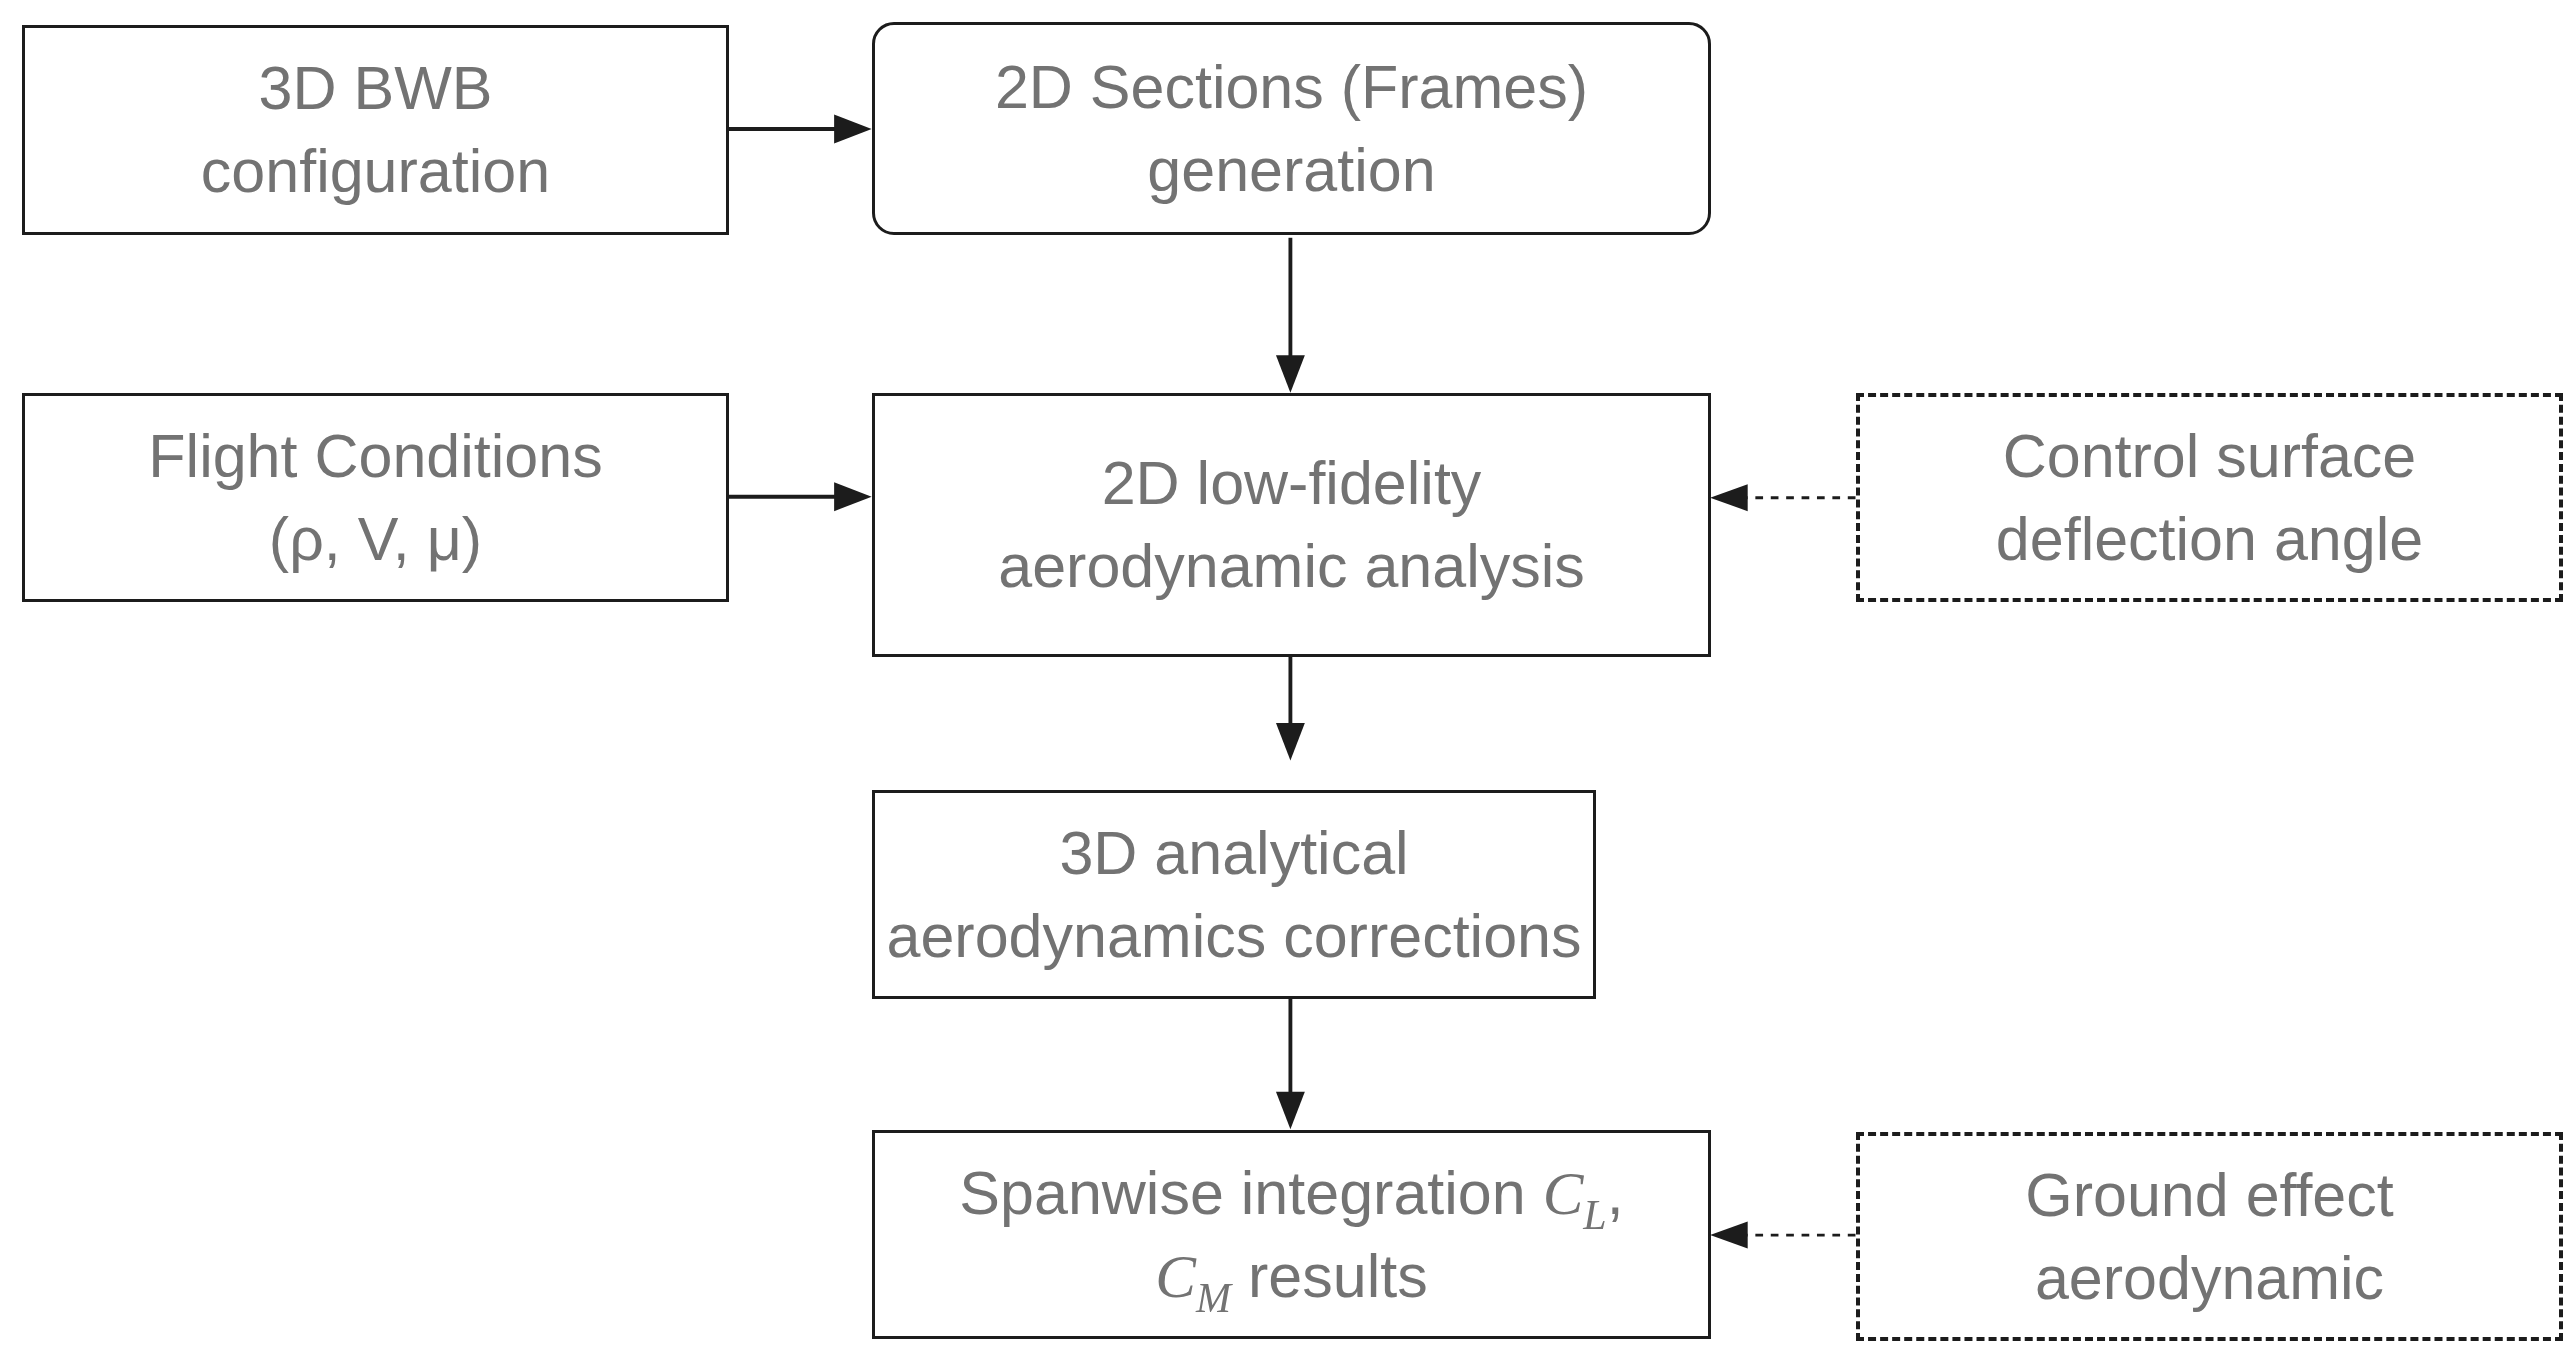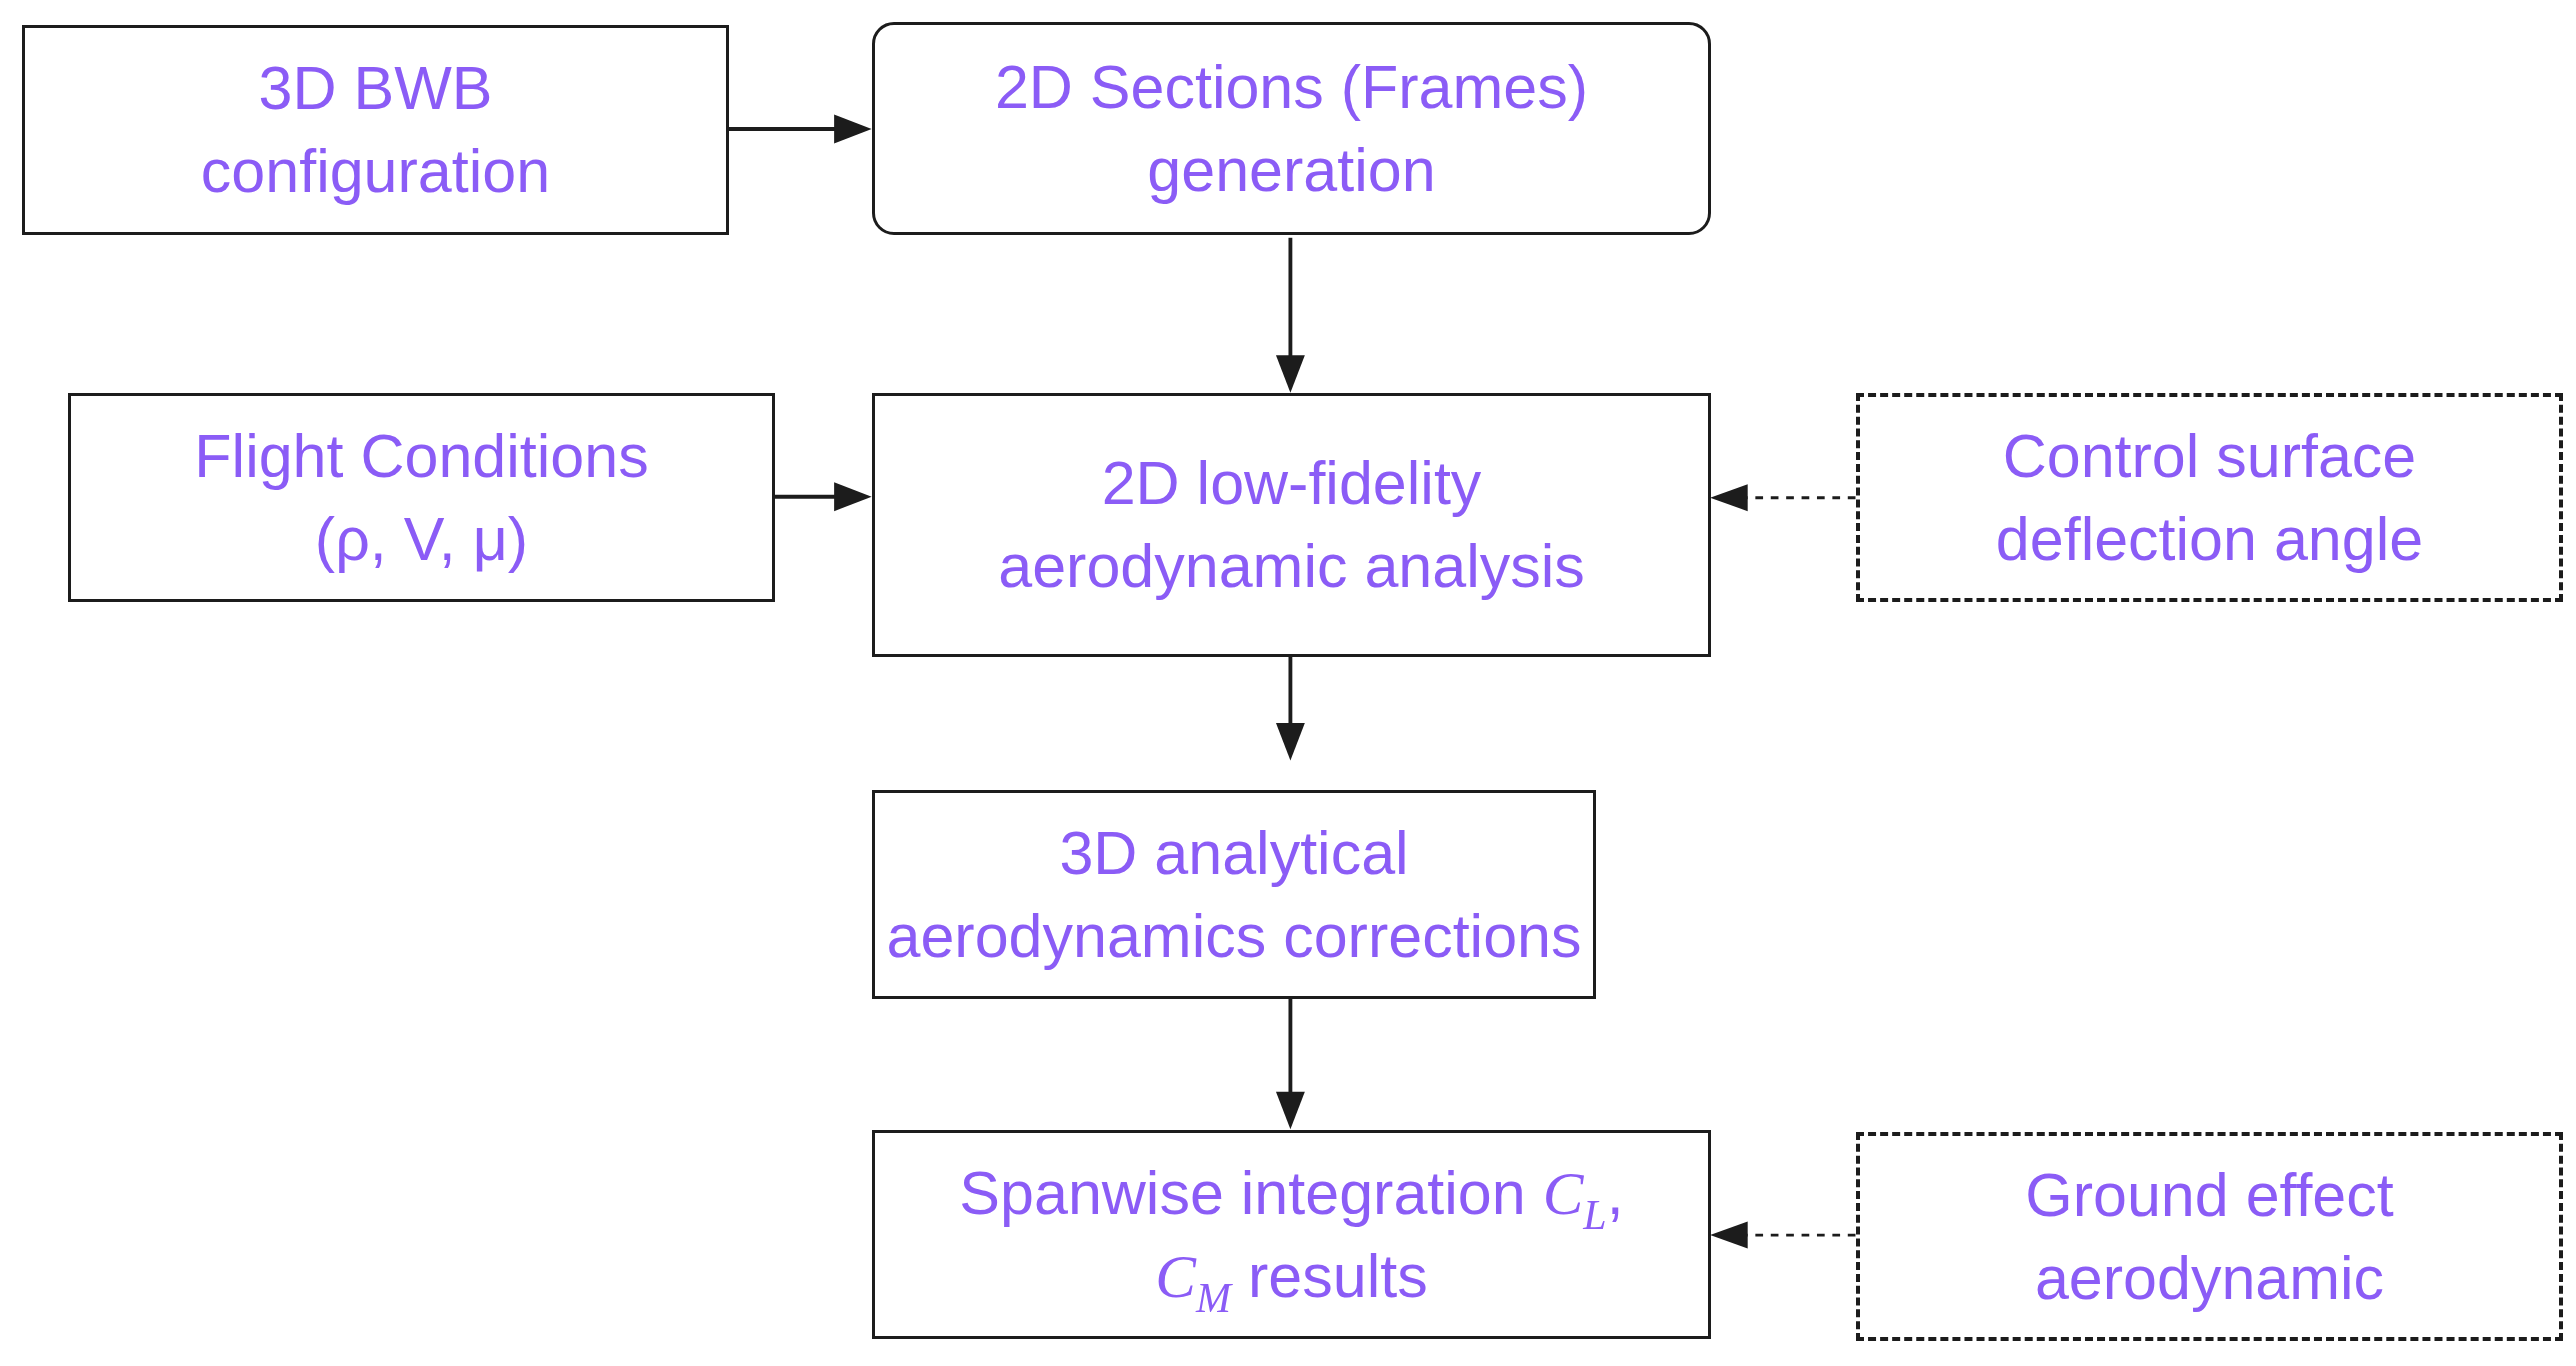--- a/index.html
+++ b/index.html
@@ -31,37 +31,37 @@
     align-items: center;
     justify-content: center;
     text-align: center;
   }
   .node.solid  { border: 3.9px solid #1c1c1c; }
   .node.dashed { border: 4.8px dashed #1c1c1c; }
   .node-text {
     font-size: 61px;
     line-height: 83px;
     letter-spacing: 0px;
-    color: #8b5cf6;
+    color: #737373;
   }
   .mvar {
     font-family: "Liberation Serif", serif;
     font-style: italic;
   }
   .mvar-sub {
     font-family: "Liberation Serif", serif;
     font-style: italic;
     font-size: 42px;
     vertical-align: -15.4px;
     line-height: 0;
   }
   
   #n-bwb      { left: 22px;   top: 25px;   width: 707px; height: 210px; }
   #n-sections { left: 872px;  top: 22px;   width: 839px; height: 213px; border-radius: 22px; }
-  #n-flight   { left: 22px;   top: 393px;  width: 707px; height: 209px; margin-left: 46px; }
+  #n-flight   { left: 22px;   top: 393px;  width: 707px; height: 209px; }
   #n-lowfi    { left: 872px;  top: 393px;  width: 839px; height: 264px; }
   #n-ctrl     { left: 1856px; top: 393px;  width: 707px; height: 209px; }
   #n-3dcorr   { left: 872px;  top: 790px;  width: 724px; height: 209px; }
   #n-span     { left: 872px;  top: 1130px; width: 839px; height: 209px; }
   #n-ground   { left: 1856px; top: 1132px; width: 707px; height: 209px; text-align: center; }
 </style>
 </head>
 <body>
 
 <div class="canvas">

